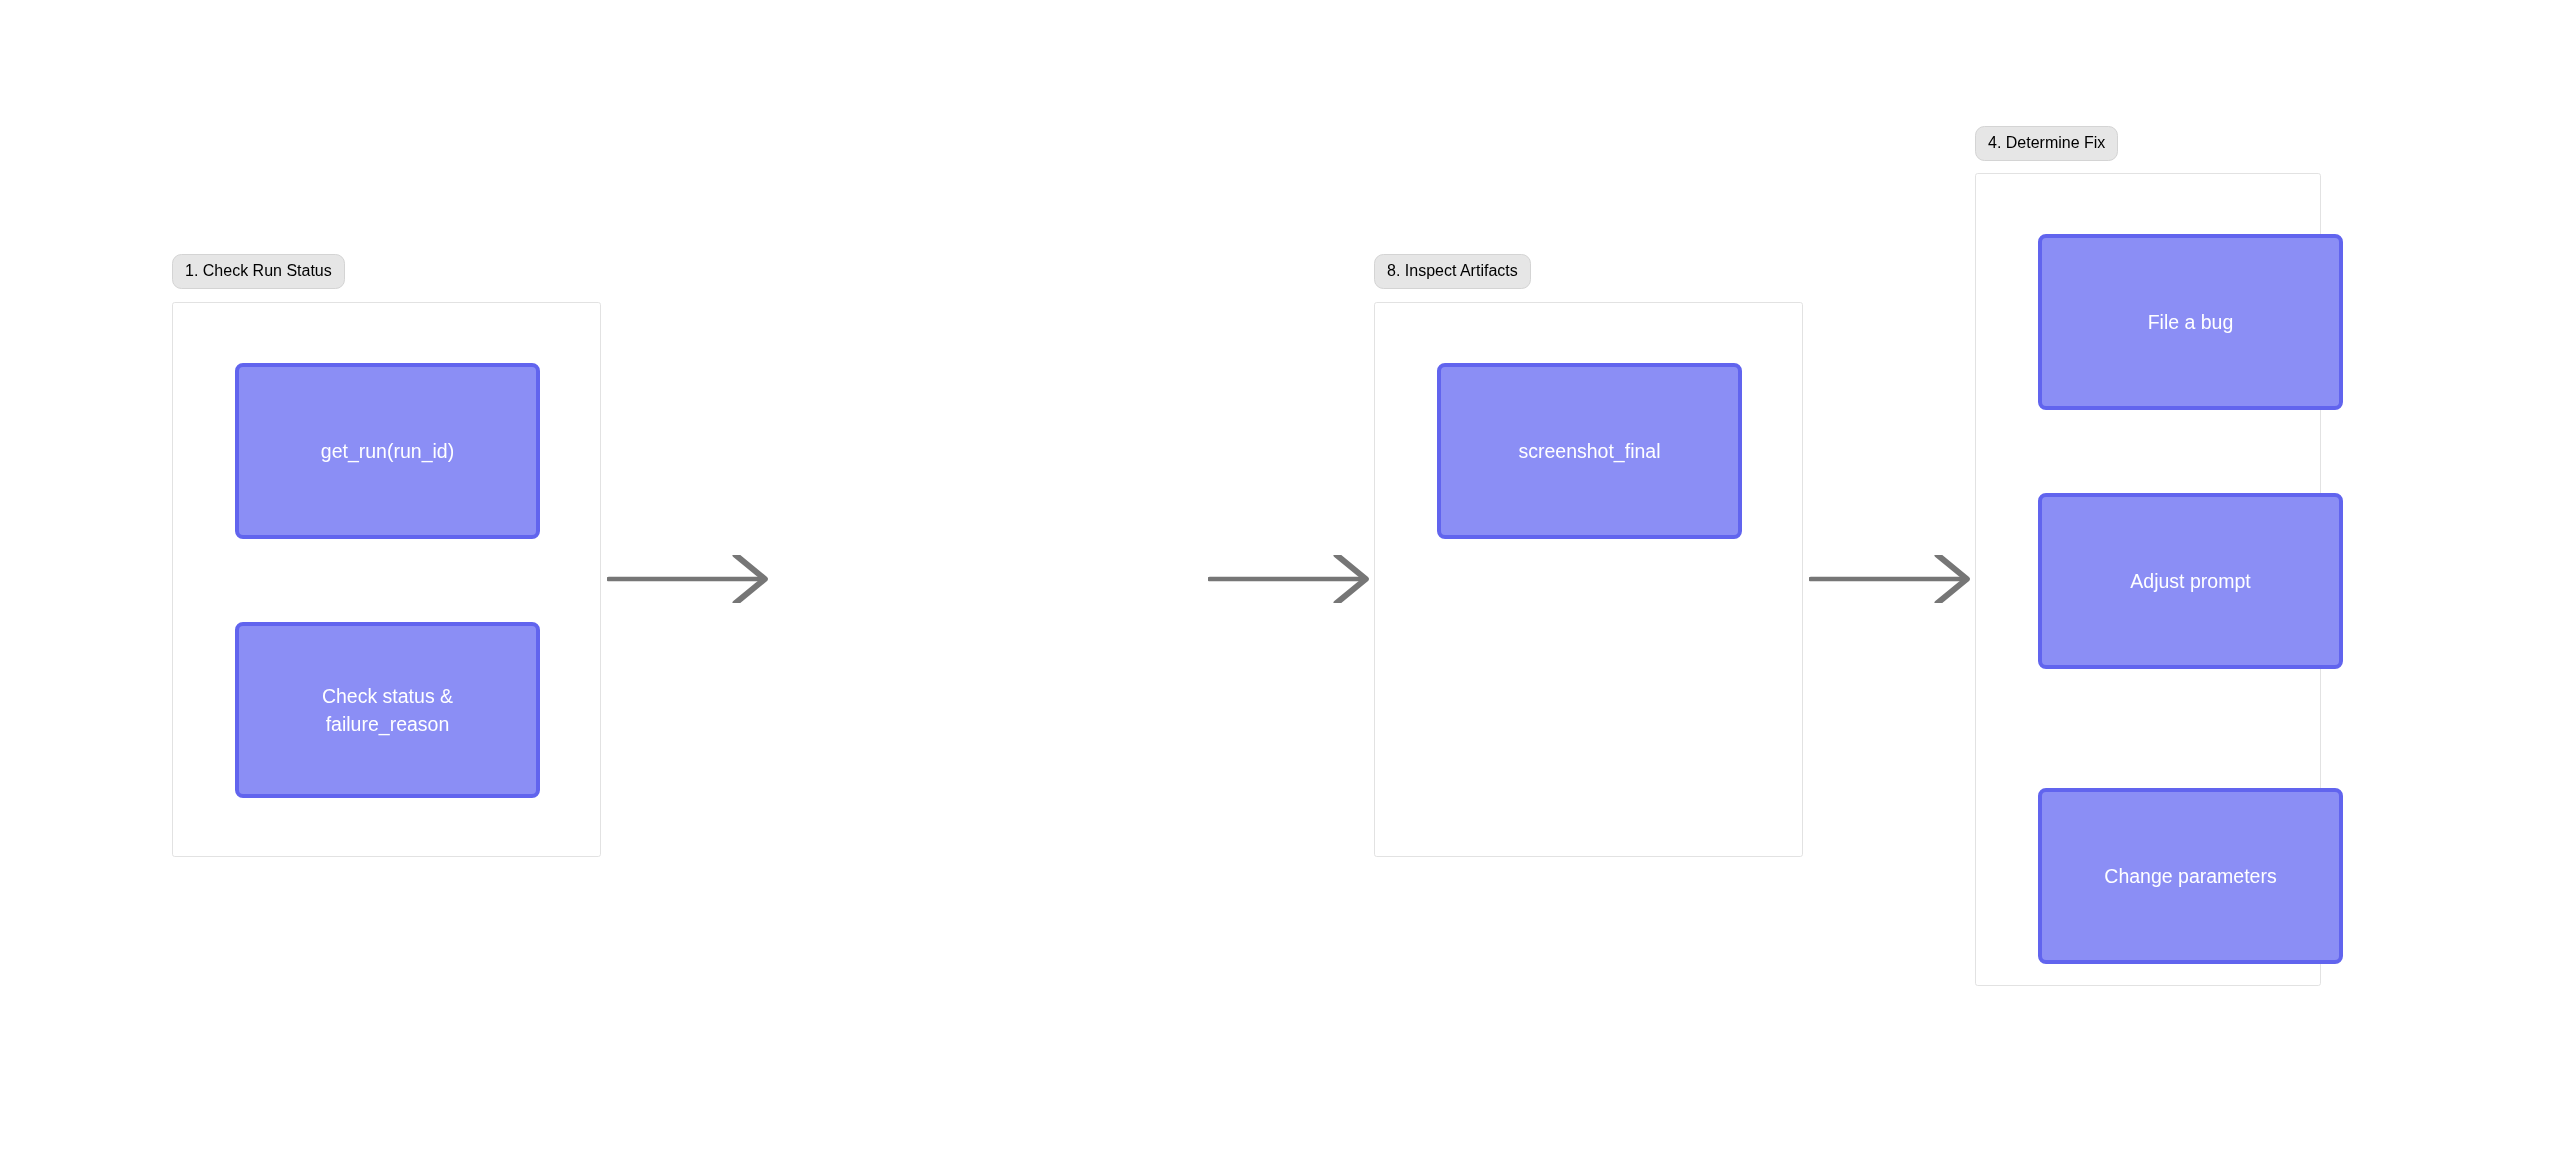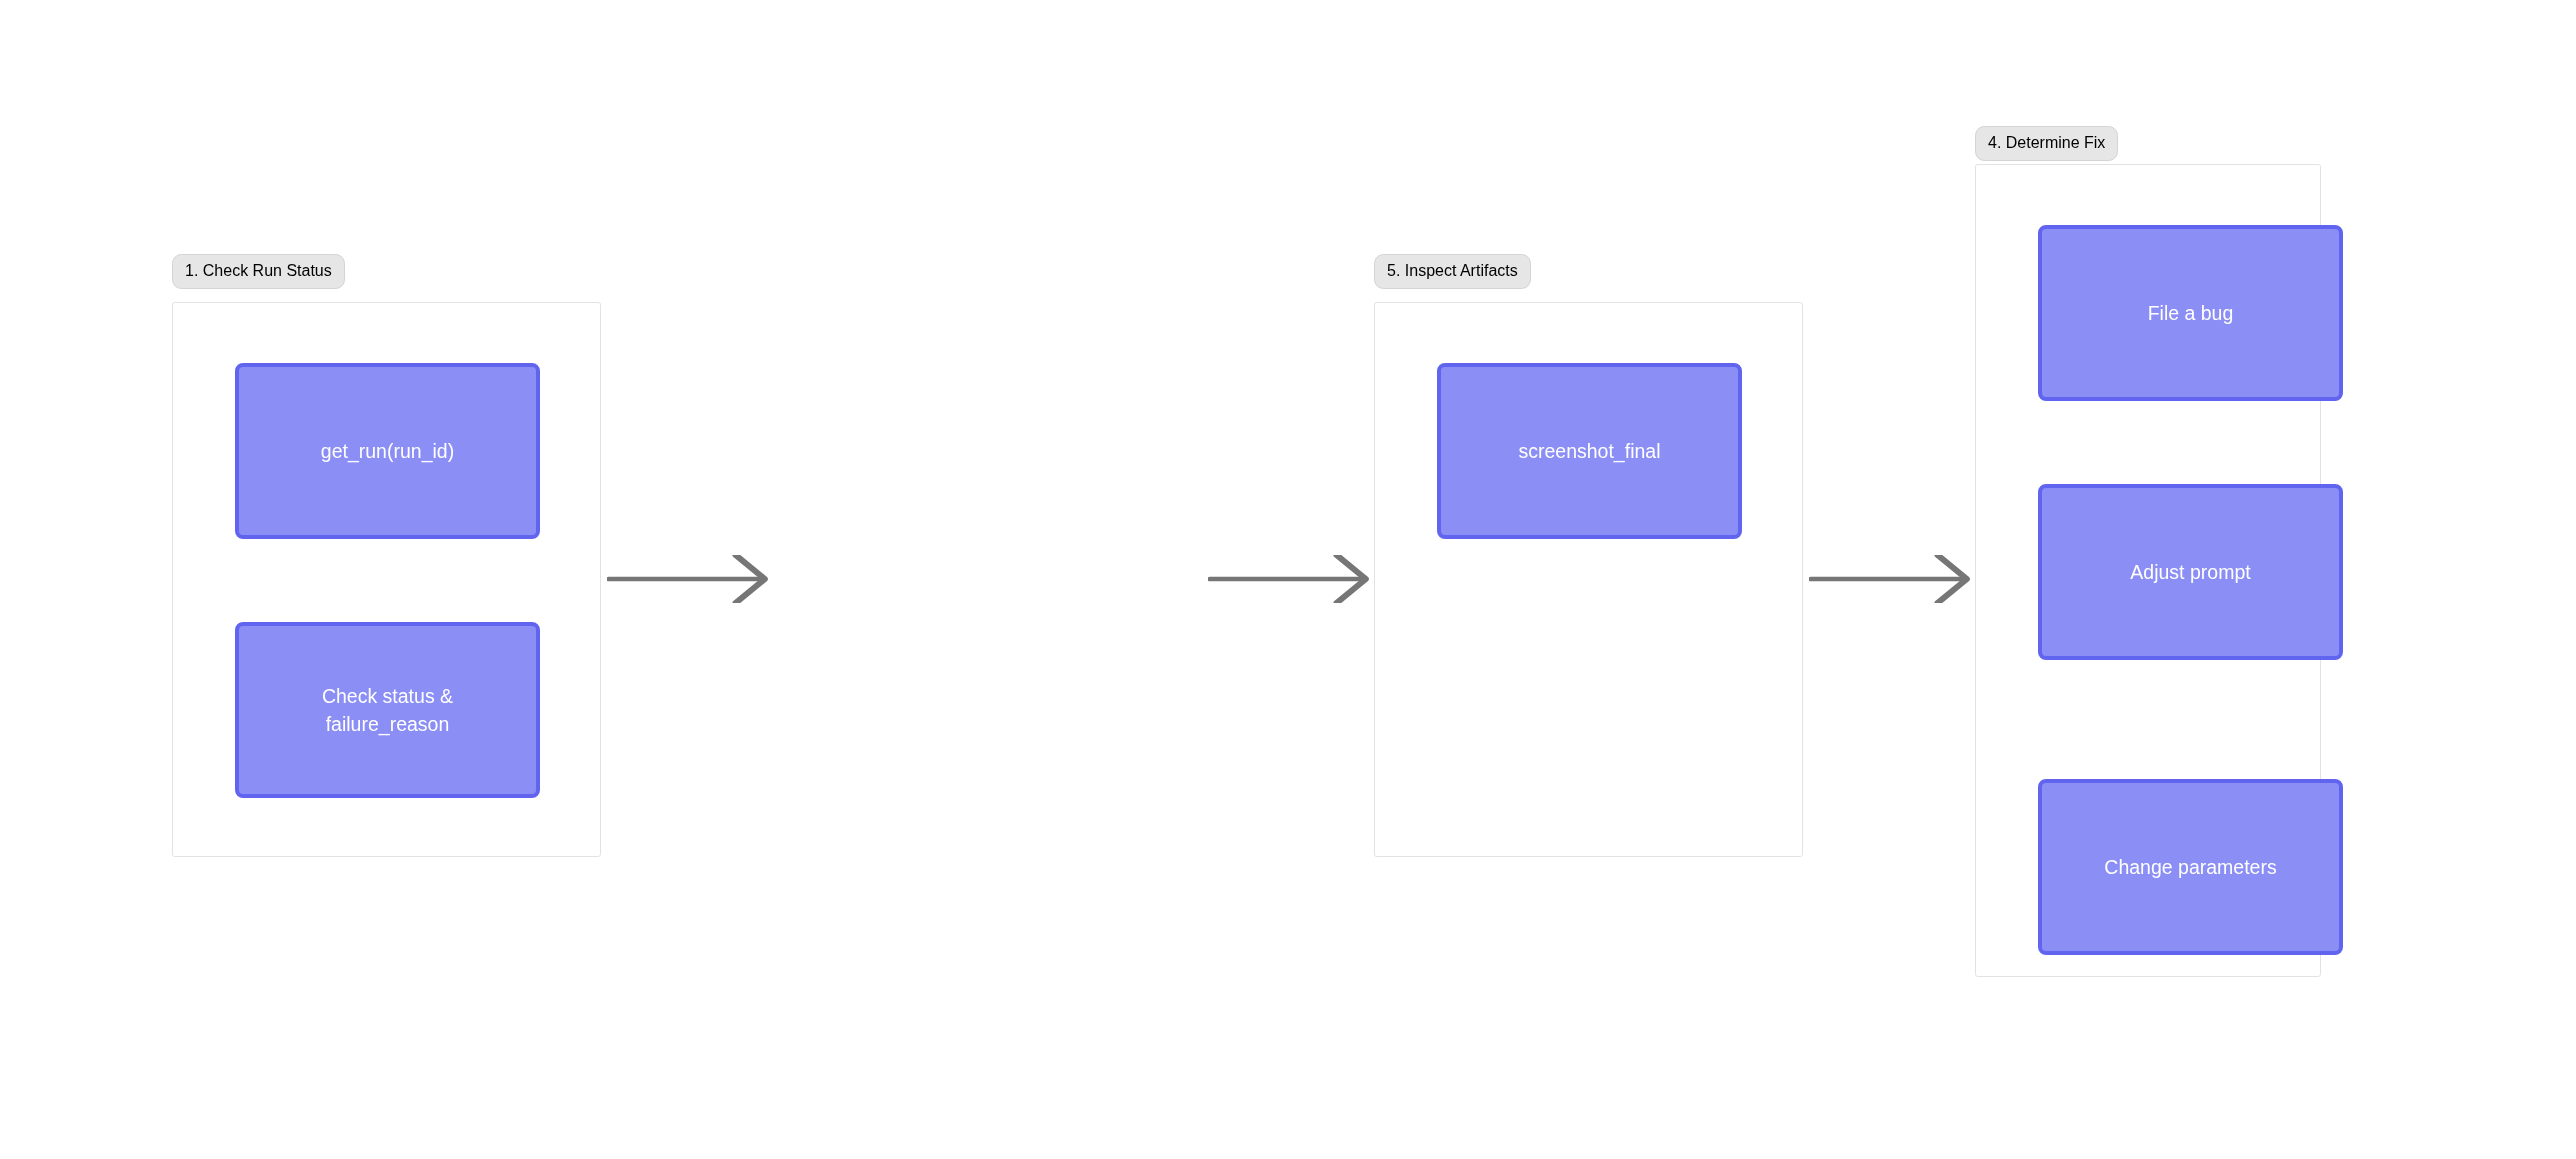--- a/index.html
+++ b/index.html
@@ -81,28 +81,28 @@
 <div id="canvas">
     <div class="group" style="left: 172px; top: 254px; width: 429px; height: 604px;">
       <div class="group-label">1. Check Run Status</div>
       <div class="group-box" style="top: 48px; width: 429px; height: 555px; padding-left: 8px;">
         <div class="node" style="left: 62px; top: 60px; width: 305px; height: 176px;">get_run(run_id)</div>
         <div class="node" style="left: 62px; top: 319px; width: 305px; height: 176px;">Check status &amp;
 failure_reason</div>
       </div>
     </div>
     <div class="group" style="left: 1374px; top: 254px; width: 429px; height: 604px;">
-      <div class="group-label">5. Inspect Artifacts</div>
+      <div class="group-label">8. Inspect Artifacts</div>
       <div class="group-box" style="top: 48px; width: 429px; height: 555px;">
         <div class="node" style="left: 62px; top: 60px; width: 305px; height: 176px;">screenshot_final</div>
       </div>
     </div>
     <div class="group" style="left: 1975px; top: 126px; width: 429px; height: 860px;">
       <div class="group-label">4. Determine Fix</div>
-      <div class="group-box" style="top: 38px; width: 346px; height: 813px;">
+      <div class="group-box" style="top: 47px; width: 346px; height: 813px;">
         <div class="node" style="left: 62px; top: 60px; width: 305px; height: 176px;">File a bug</div>
         <div class="node" style="left: 62px; top: 319px; width: 305px; height: 176px;">Adjust prompt</div>
         <div class="node" style="left: 62px; top: 578px; width: 305px; height: 176px; margin-top: 36px;">Change parameters</div>
       </div>
     </div>
     <svg class="arrow" width="161" height="48" viewBox="0 0 240 72" style="left: 607px; top: 555px;">
       <line x1="2" y1="36" x2="230" y2="36" stroke="#767676" stroke-width="7" stroke-linecap="round"></line>
       <polyline points="192,-0.0799999999999983 236,36 192,72.08" fill="none" stroke="#767676" stroke-width="9" stroke-linecap="round" stroke-linejoin="round"></polyline>
     </svg>
     <svg class="arrow" width="161" height="48" viewBox="0 0 240 72" style="left: 1208px; top: 555px;">

